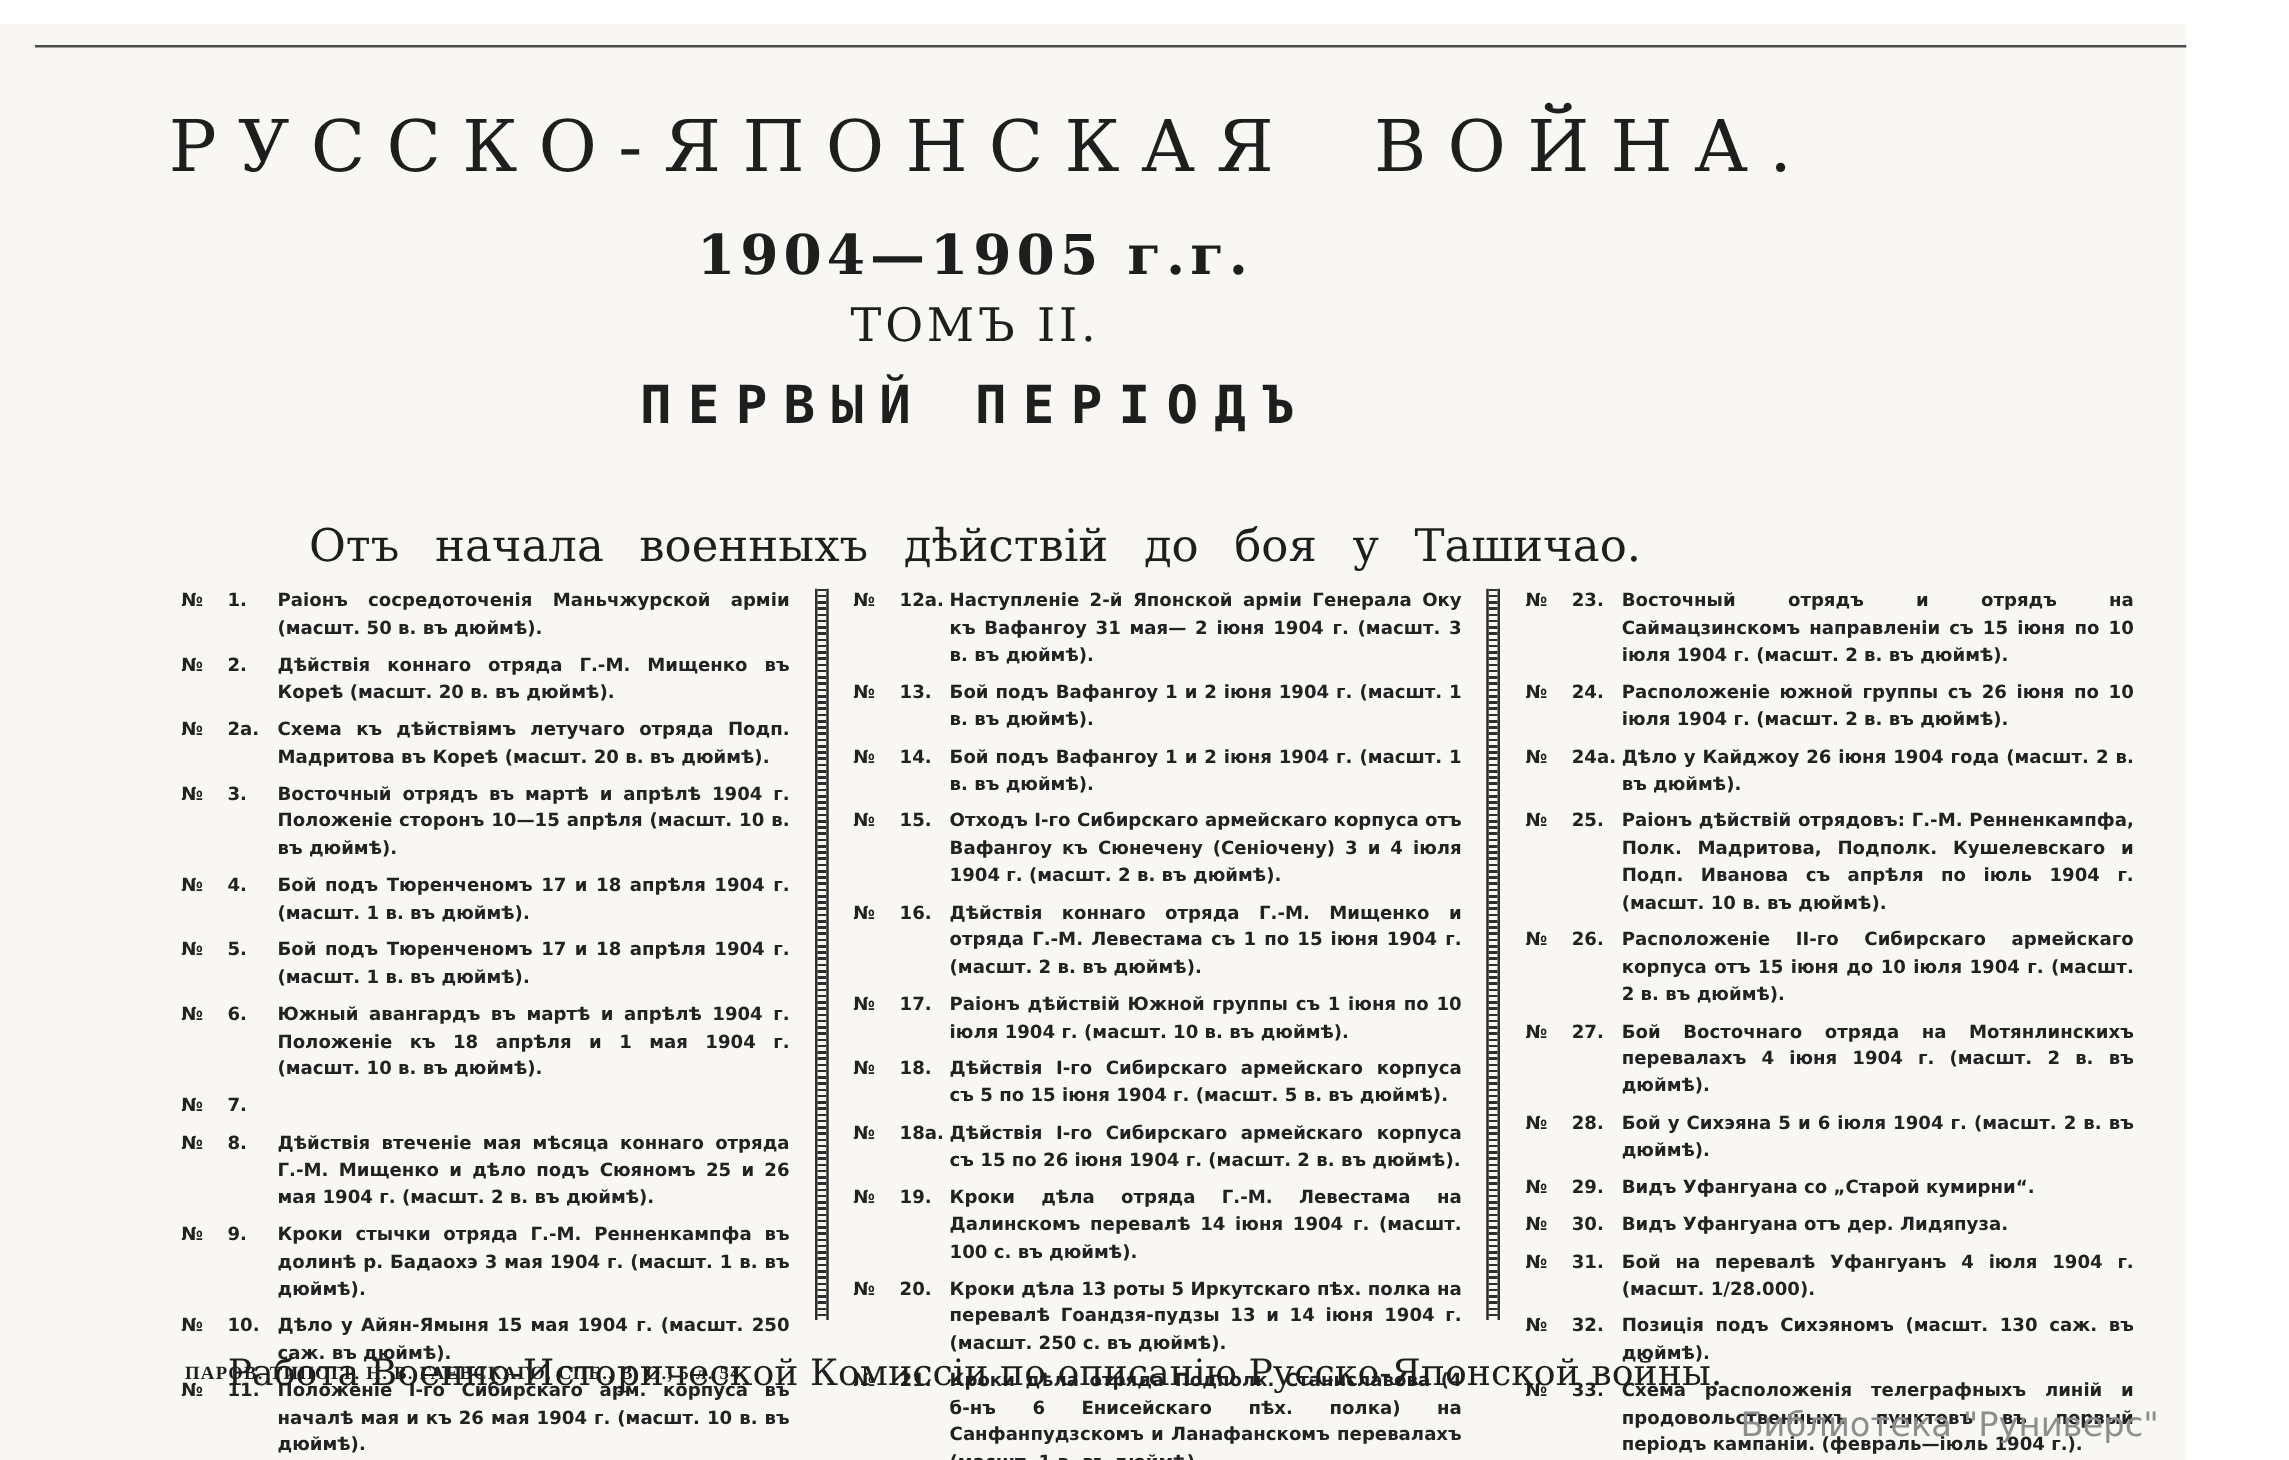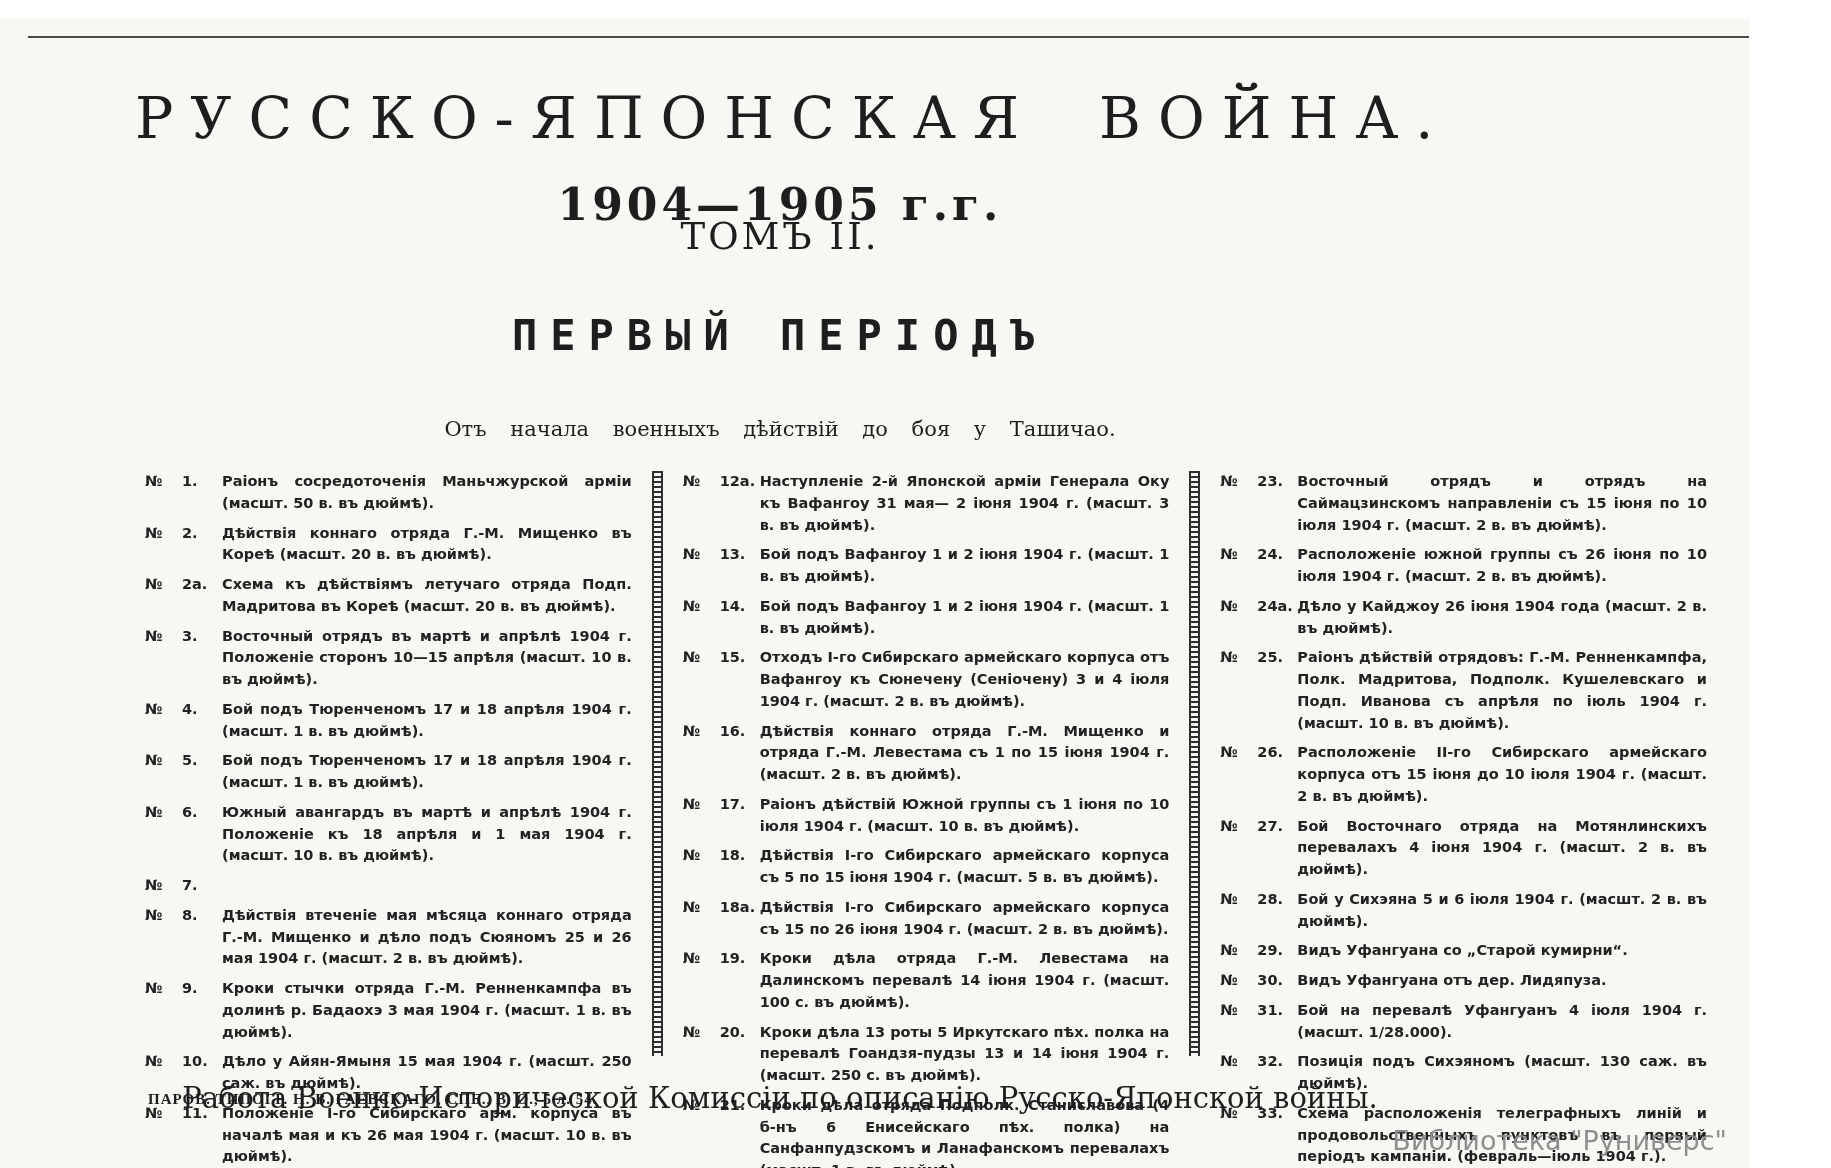--- a/index.html
+++ b/index.html
@@ -21,31 +21,31 @@
   .title {
     top:66px;
     font-size:57px; letter-spacing:17px; word-spacing:28px;
     font-family:"DejaVu Serif", serif;
   }
   .years {
     top:160px;
     font-size:44px; font-weight:bold; letter-spacing:4px;
   }
   .volume {
-    top:196px;
+    top:220px;
     font-size:37px; letter-spacing:3px;
   }
   .period {
-    top:292px;
+    top:280px;
     font-family:"DejaVu Sans Mono", monospace;
     font-weight:bold; font-size:42px; letter-spacing:13px;
   }
   .subtitle {
     top:398px;
-    font-size:21px; word-spacing:17px;
+    font-size:36px; word-spacing:17px;
   }
   .toc {
     position:absolute; top:452px; left:145px; width:1562px; height:588px;
     display:flex; align-items:stretch;
   }
   .toc-col { flex:1 1 0; min-width:0; }
   .col-divider {
     flex:0 0 7px; margin:0 20px; height:585px;
     background:repeating-linear-gradient(to bottom,#2e2e2e 0 2px,transparent 2px 5px);
     border-left:2px solid #2e2e2e; border-right:2px solid #2e2e2e;

